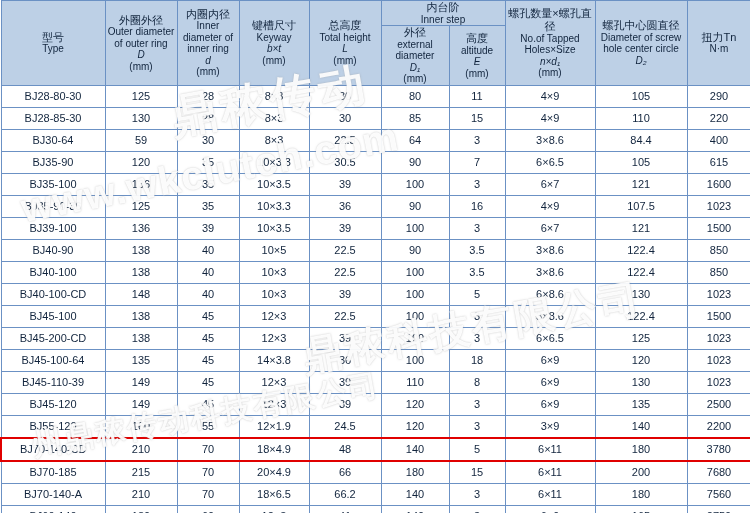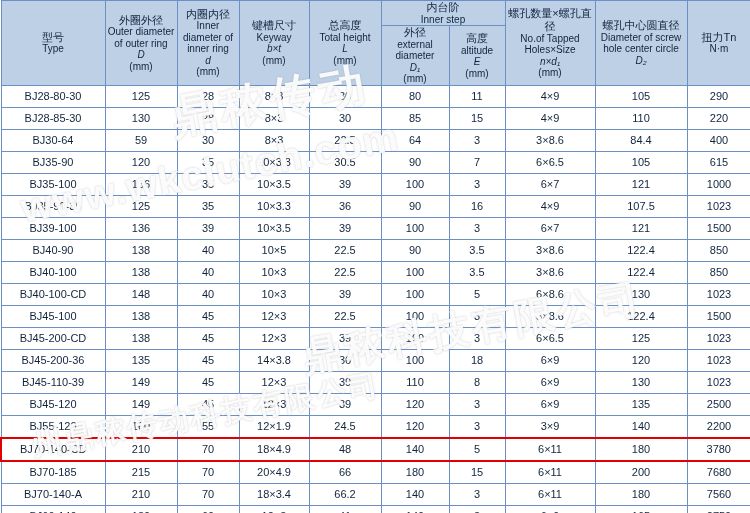--- a/index.html
+++ b/index.html
@@ -252,21 +252,21 @@
         <tr>
           <td class="model">BJ35-100</td>
           <td>136</td>
           <td>35</td>
           <td>10×3.5</td>
           <td>39</td>
           <td>100</td>
           <td>3</td>
           <td>6×7</td>
           <td>121</td>
-          <td>1000</td>
+          <td>1600</td>
         </tr>
         <tr>
           <td class="model">BJ35-90-36</td>
           <td>125</td>
           <td>35</td>
           <td>10×3.3</td>
           <td>36</td>
           <td>90</td>
           <td>16</td>
           <td>4×9</td>
@@ -339,21 +339,21 @@
           <td>45</td>
           <td>12×3</td>
           <td>39</td>
           <td>100</td>
           <td>3</td>
           <td>6×6.5</td>
           <td>125</td>
           <td>1023</td>
         </tr>
         <tr>
-          <td class="model">BJ45-200-36</td>
+          <td class="model">BJ45-100-64</td>
           <td>135</td>
           <td>45</td>
           <td>14×3.8</td>
           <td>36</td>
           <td>100</td>
           <td>18</td>
           <td>6×9</td>
           <td>120</td>
           <td>1023</td>
         </tr>
@@ -414,21 +414,21 @@
           <td>180</td>
           <td>15</td>
           <td>6×11</td>
           <td>200</td>
           <td>7680</td>
         </tr>
         <tr>
           <td class="model">BJ70-140-A</td>
           <td>210</td>
           <td>70</td>
-          <td>18×3.4</td>
+          <td>18×6.5</td>
           <td>66.2</td>
           <td>140</td>
           <td>3</td>
           <td>6×11</td>
           <td>180</td>
           <td>7560</td>
         </tr>
         <tr>
           <td class="model">BJ60-140</td>
           <td>180</td>

